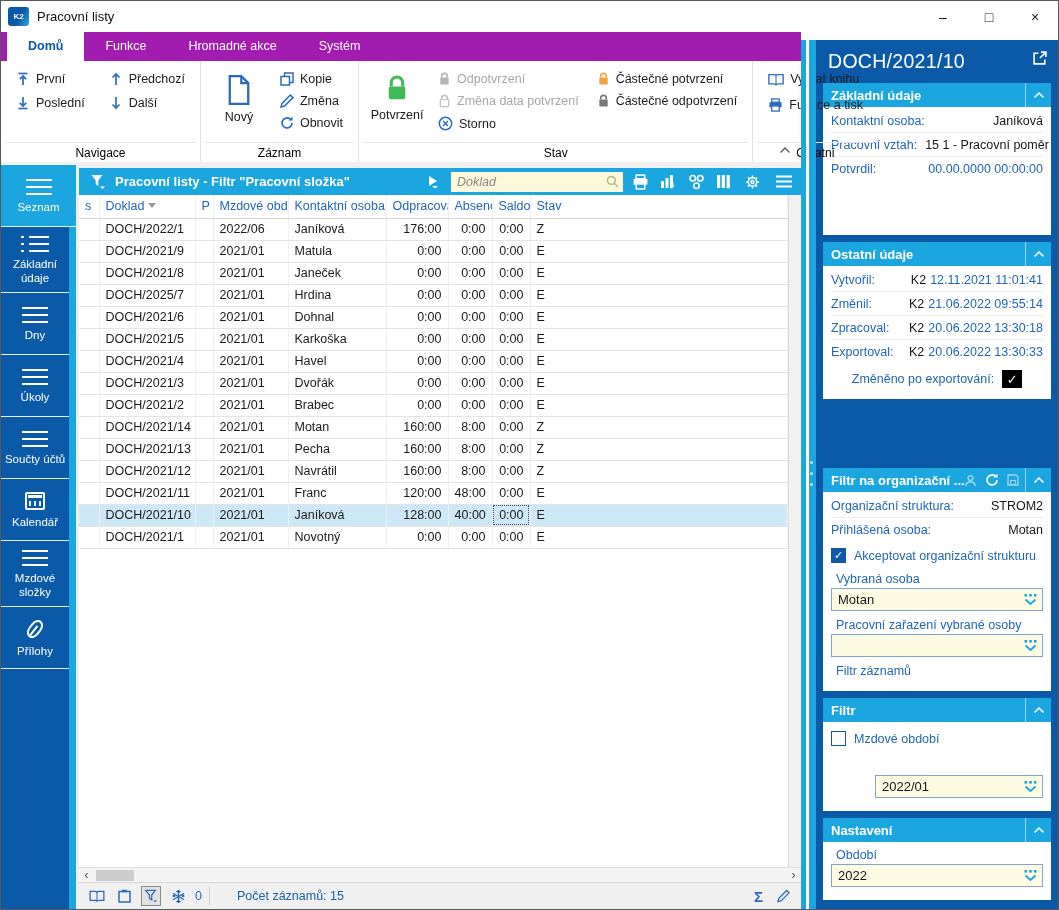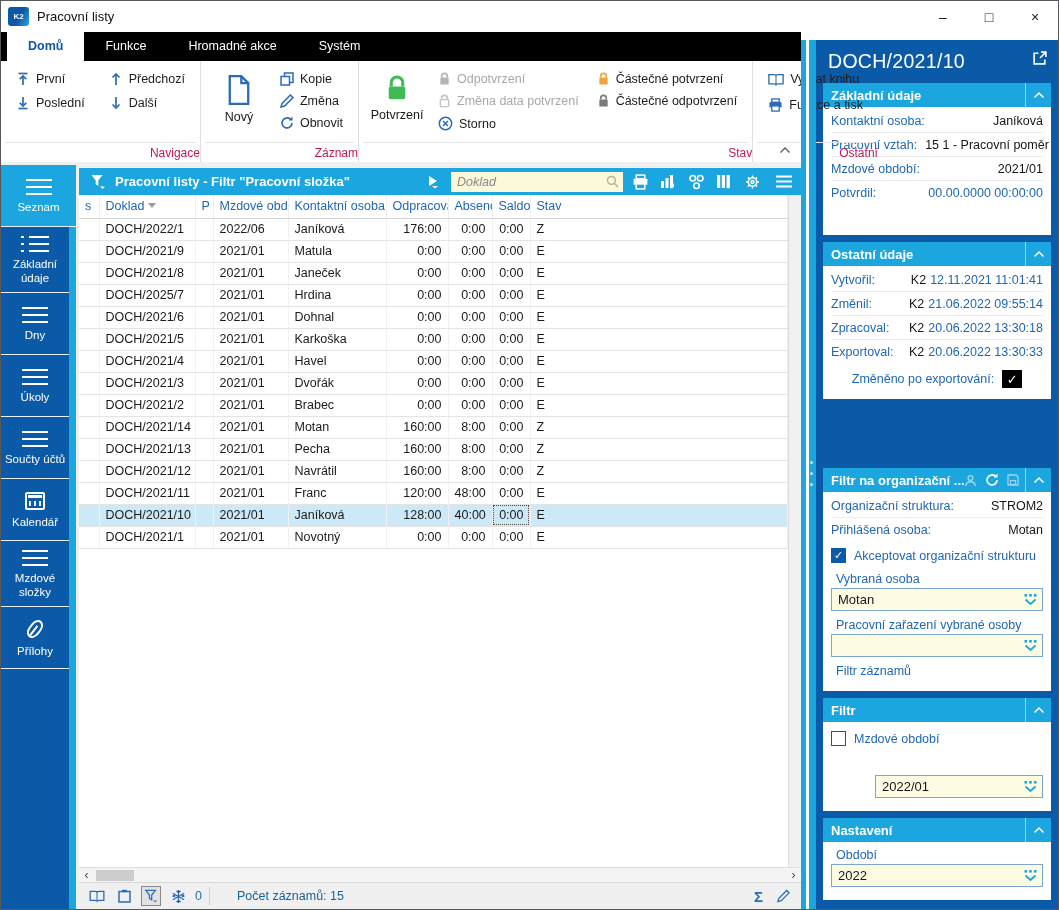--- a/index.html
+++ b/index.html
@@ -12,27 +12,27 @@
   .k2logo { width:21px; height:19px; background:linear-gradient(120deg,#0d57a7 55%,#29abe2 100%); border-radius:3px; color:#fff; font-size:8px; font-weight:bold; display:flex; align-items:center; justify-content:center; margin-right:8px; }
   .title-text { font-size:13px; color:#111; flex:1; }
   .winbtns { display:flex; height:100%; }
   .winbtn { width:46px; display:flex; align-items:center; justify-content:center; font-size:14px; color:#222; }
 
   
   .bodyrow { flex:1; display:flex; min-height:0; }
   .leftcol { width:800px; flex:0 0 auto; display:flex; flex-direction:column; min-height:0; }
 
   
-  .tabrow { height:29px; background:#000000; display:flex; padding-left:6px; flex:0 0 auto; }
+  .tabrow { height:29px; background:#a21caf; display:flex; padding-left:6px; flex:0 0 auto; }
   .tab { color:#fff; padding:0 21px; line-height:29px; font-size:12.5px; }
   .tab[data-state="active"] { background:#fff; color:#0a5aa8; font-weight:bold; }
   .ribbon-body { height:104px; background:#fff; border-bottom:3px solid #f0f0f0; display:flex; position:relative; flex:0 0 auto; }
   .rgroup { position:relative; border-right:1px solid #e0e0e0; padding:8px 10px 20px 10px; }
   .rgroup::after { content:""; position:absolute; left:4px; right:4px; bottom:19px; border-top:1px solid #e6e6e6; }
-  .rgroup-label { position:absolute; left:0; right:0; bottom:2px; text-align:right; color:#be185d; font-size:12px; }
+  .rgroup-label { position:absolute; left:0; right:0; bottom:2px; text-align:center; color:#000000; font-size:12px; }
   .sbtn { display:flex; align-items:center; gap:6px; padding:3px 5px; white-space:nowrap; color:#1c1c1c; }
   .sbtn svg, .sbtn .uicon { flex:0 0 auto; }
   .sbtn[data-state="disabled"] { color:#a8a8a8; }
   .bigbtn { width:56px; display:flex; flex-direction:column; align-items:center; justify-content:flex-start; gap:5px; padding-top:6px; text-align:center; }
   .grid2 { display:grid; grid-template-columns:auto auto; column-gap:14px; row-gap:4px; align-content:start; }
   .vstack { display:flex; flex-direction:column; justify-content:flex-start; gap:2px; }
   .hrow { display:flex; gap:8px; }
   .ribbon-collapse { position:absolute; right:10px; bottom:8px; }
   .uicon { display:inline-block; }
 
@@ -757,24 +757,20 @@
               <div class="kv">
                 <span class="k">Kontaktní osoba:</span>
                 <span class="v" data-tone="dark">Janíková</span>
               </div>
 
               <div class="kv">
                 <span class="k">Pracovní vztah:</span>
                 <span class="v" data-tone="dark">15 1 - Pracovní poměr</span>
               </div>
 
-              <div class="kv">
-                <span class="k">Mzdové období:</span>
-                <span class="v" data-tone="dark">2021/01</span>
-              </div>
 
               <div class="kv">
                 <span class="k">Potvrdil:</span>
                 <span class="v" data-tone="blue">00.00.0000 00:00:00</span>
               </div>
             </div>
         </div>
 
         <div class="section">
           <div class="sec-head">

